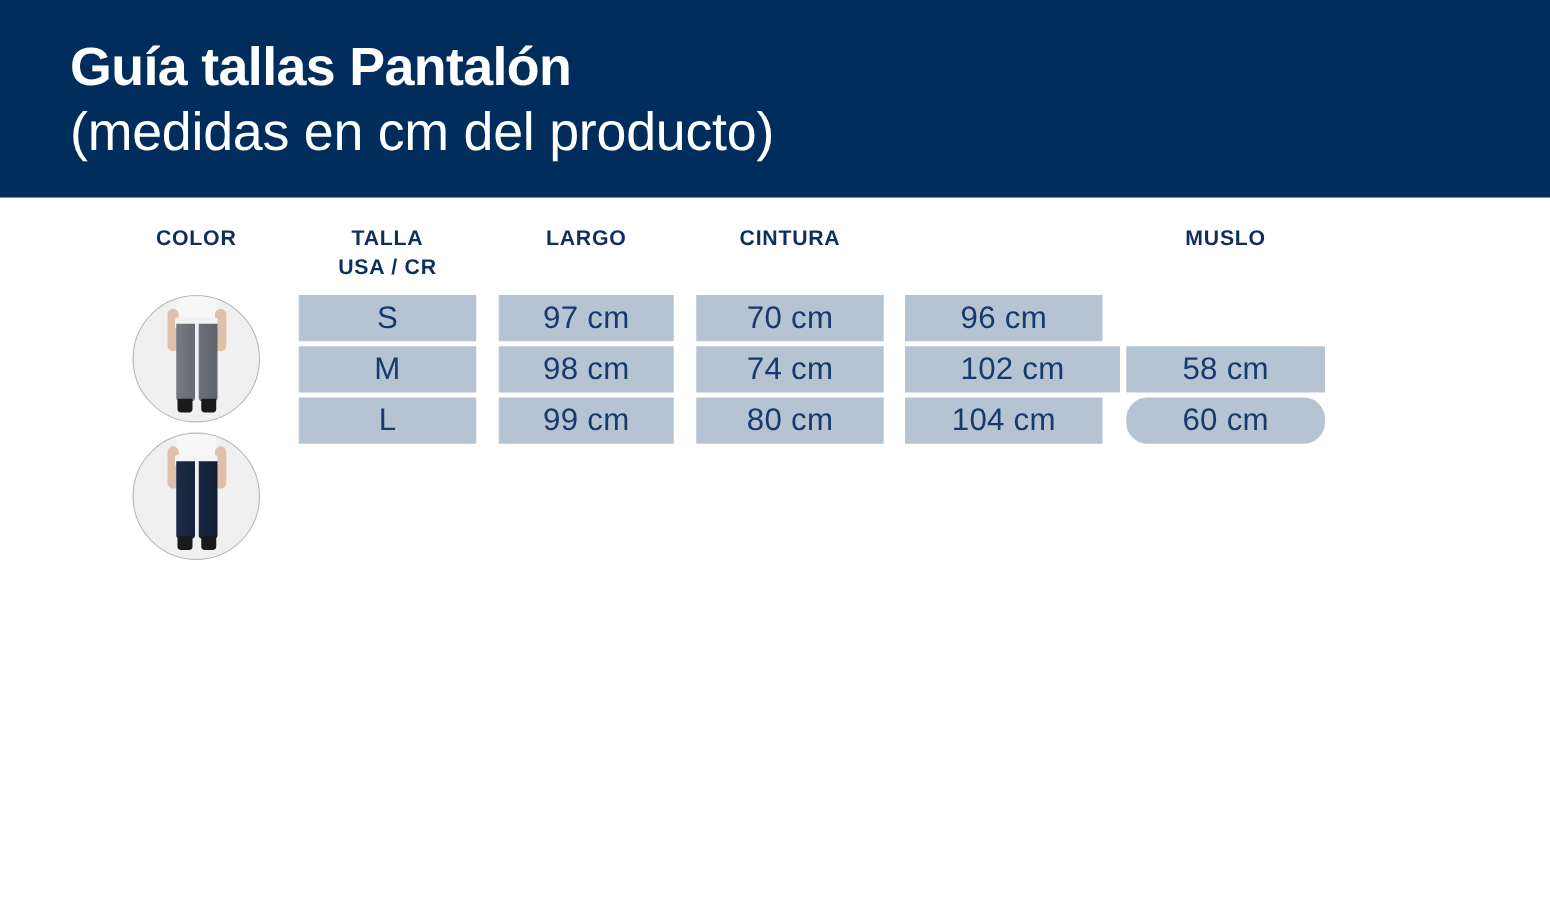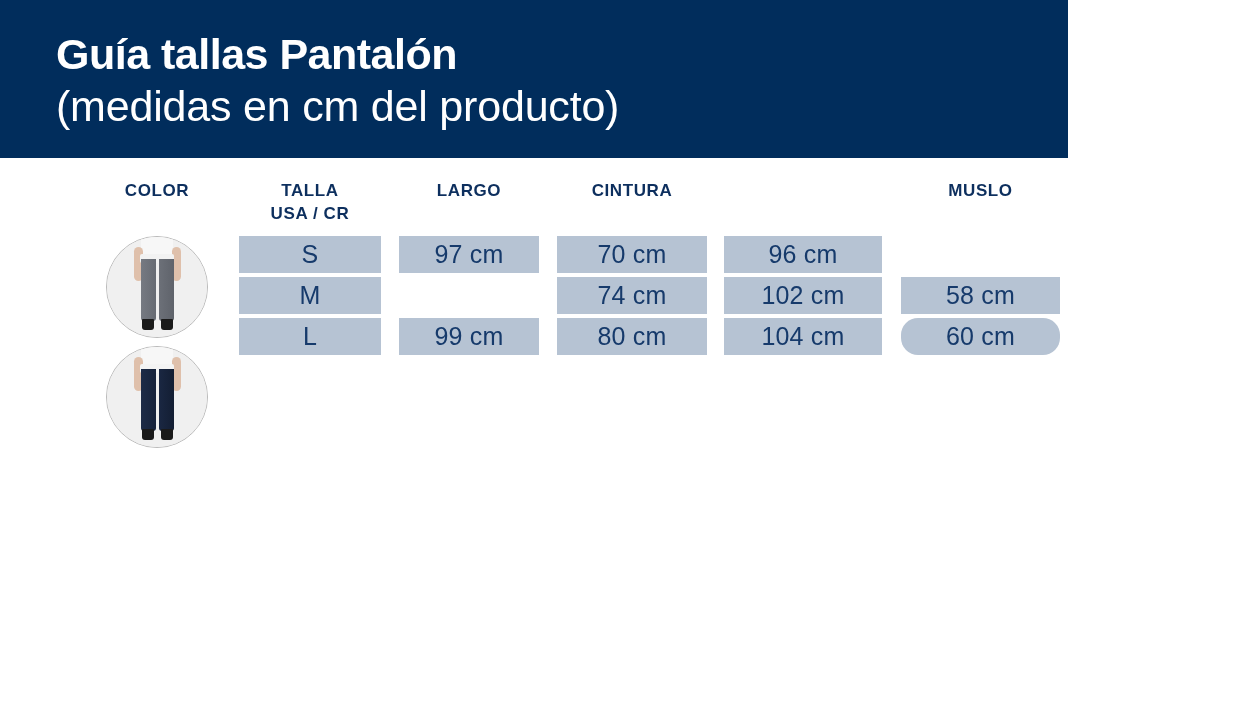--- a/index.html
+++ b/index.html
@@ -14,21 +14,21 @@
     font-family: "Liberation Sans", sans-serif;
     overflow: hidden;
     position: relative;
   }
 
   
   .header-band {
     position: absolute;
     left: 0;
     top: 0;
-    width: 1068px;
+    width: 1240px;
     height: 158px;
     background: #012d5c;
     box-sizing: border-box;
     padding: 30px 0 0 56px;
   }
   .header-title {
     color: #ffffff;
     font-size: 43px;
     font-weight: bold;
     letter-spacing: -0.5px;
@@ -256,22 +256,23 @@
 
     <div class="data-row">
       <div class="cell" style="left:239px; width:142px;">S</div>
       <div class="cell" style="left:399px; width:140px;">97 cm</div>
       <div class="cell" style="left:557px; width:150px;">70 cm</div>
       <div class="cell" style="left:724px; width:158px;">96 cm</div>
     </div>
 
     <div class="data-row">
       <div class="cell" style="left:239px; width:142px;">M</div>
+      <div class="cell" style="left:399px; width:140px;">98 cm</div>
       <div class="cell" style="left:557px; width:150px;">74 cm</div>
-      <div class="cell" style="left:724px; width:158px;">102 cm</div>
+      <div class="cell" style="left:724px; width:172px;">102 cm</div>
       <div class="cell" style="left:901px; width:159px;">58 cm</div>
     </div>
 
     <div class="data-row">
       <div class="cell" style="left:239px; width:142px;">L</div>
       <div class="cell" style="left:399px; width:140px;">99 cm</div>
       <div class="cell" style="left:557px; width:150px;">80 cm</div>
       <div class="cell" style="left:724px; width:158px;">104 cm</div>
       <div class="cell" style="left:901px; width:159px;border-radius:17px;">60 cm</div>
     </div>

